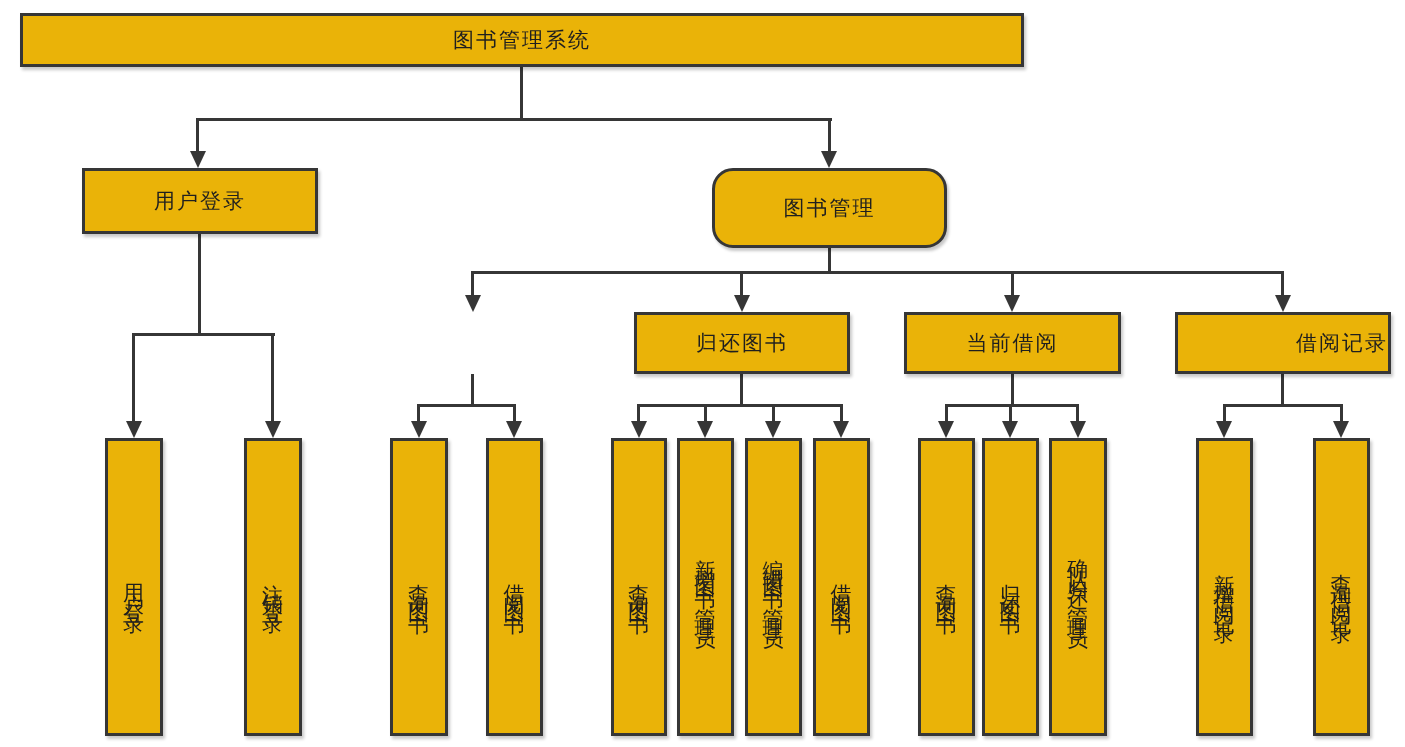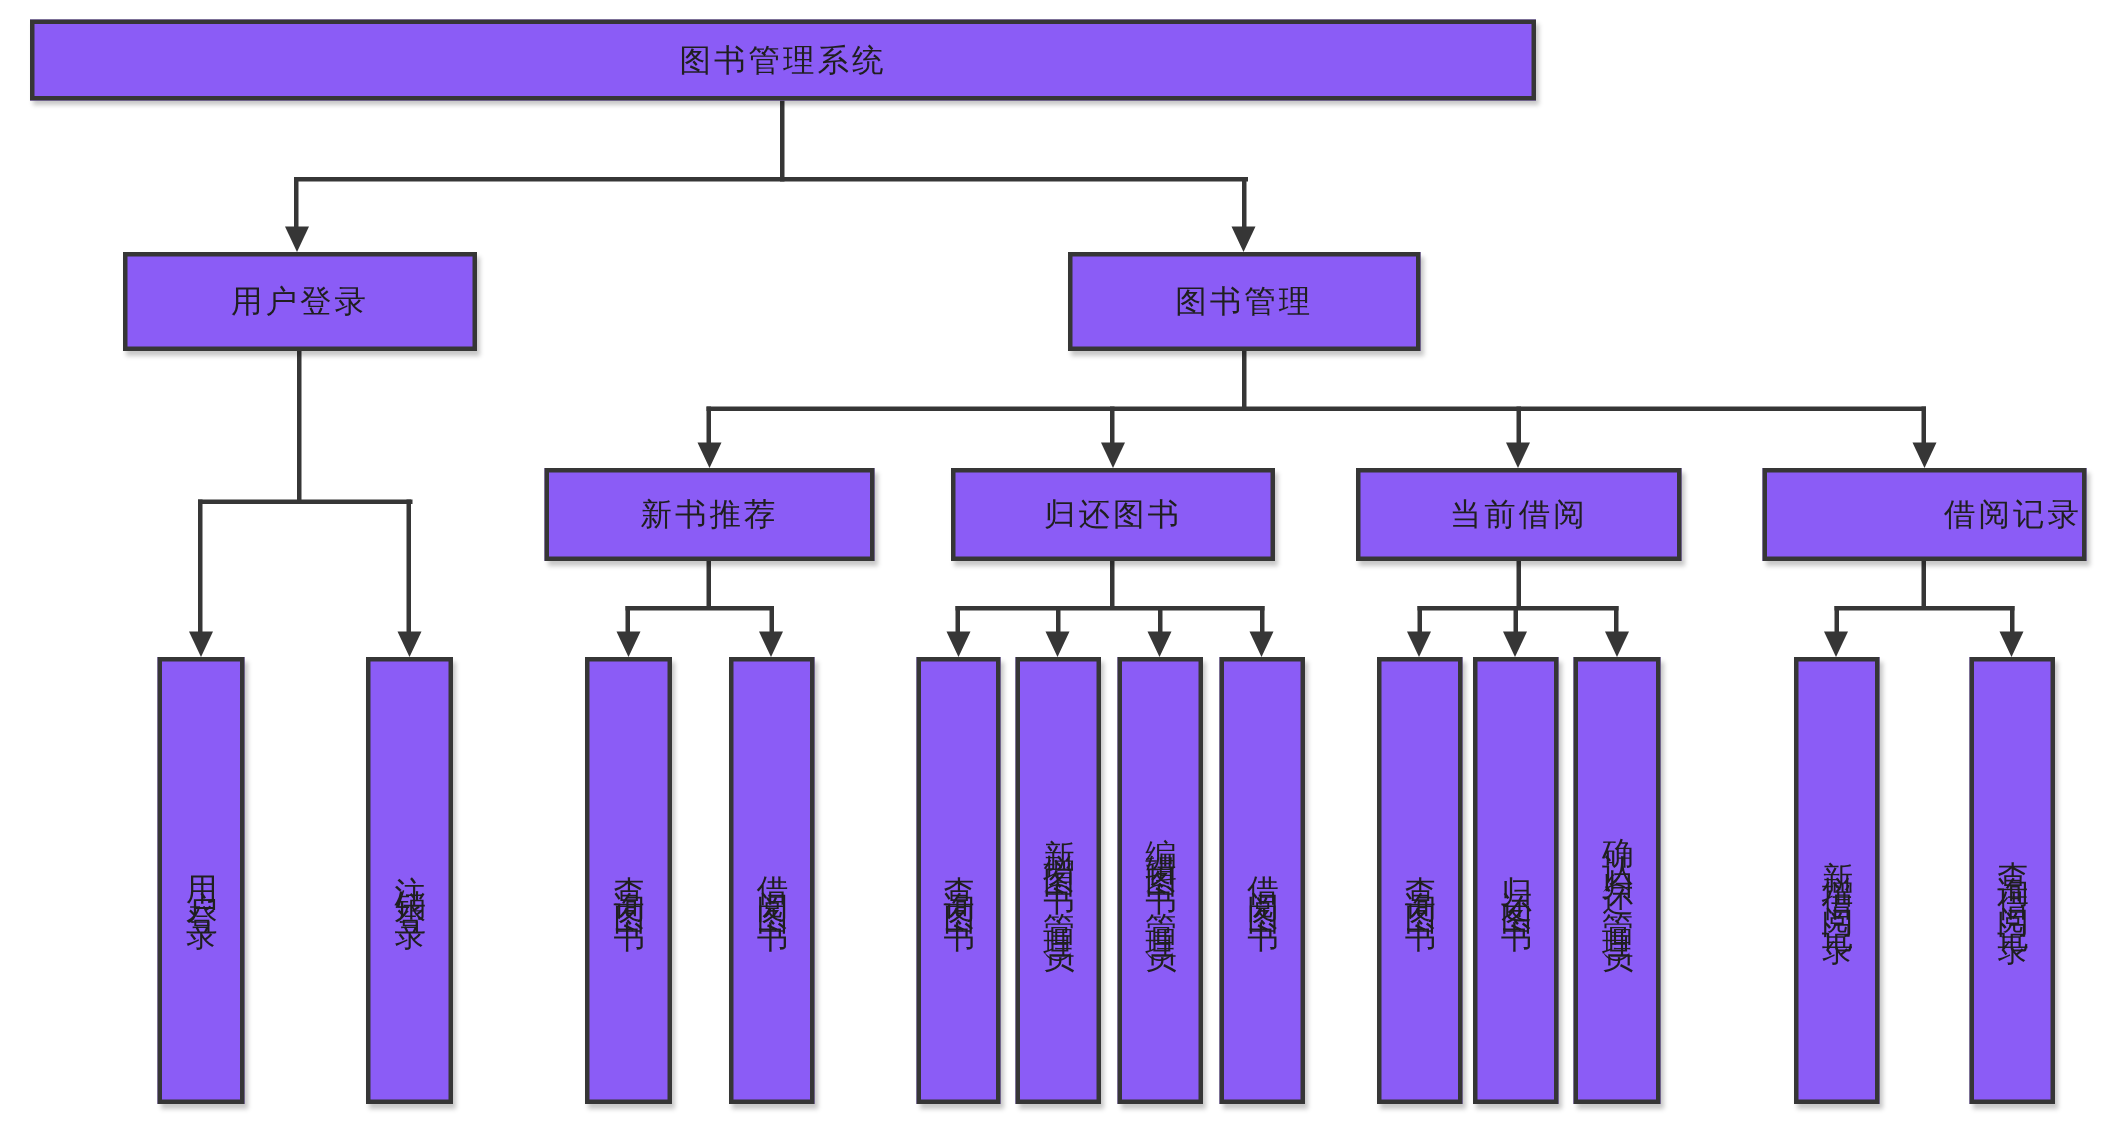--- a/index.html
+++ b/index.html
@@ -1,21 +1,21 @@
 <!DOCTYPE html>
 <html><head>
 <meta charset="utf-8">
 <style>
   html,body{margin:0;padding:0;background:#ffffff;}
   #stage{
     position:relative;width:1405px;height:747px;background:#ffffff;overflow:hidden;
     font-family:"Liberation Sans","DejaVu Sans",sans-serif;color:#1f1f1f;
   }
   .box{
-    position:absolute;box-sizing:border-box;background:#8b5cf6;
+    position:absolute;box-sizing:border-box;background:#eab308;
     border:3px solid #363636;
     display:flex;align-items:center;justify-content:center;
     font-size:21px;letter-spacing:2px;
     box-shadow:2px 3px 3px rgba(0,0,0,0.22);
     z-index:2;
   }
   .leaf{
     writing-mode:vertical-rl;text-orientation:mixed;
     letter-spacing:10px;line-height:1;font-size:21px;
     padding:4px 0;
@@ -46,21 +46,21 @@
   <div class="vline" style="left:520px;top:67px;height:54px;"></div>
   <div class="hline" style="left:196px;top:118px;width:636px;"></div>
   <div class="vline" style="left:196px;top:118px;height:35px;"></div>
   <div class="arrow" style="left:190px;top:151px;"></div>
   <div class="vline" style="left:828px;top:118px;height:35px;"></div>
   <div class="arrow" style="left:821px;top:151px;"></div>
 
   <div class="box" style="left:82px;top:168px;width:236px;height:66px;">
     <span>用户登录</span>
   </div>
-  <div class="box" style="left:712px;top:168px;width:235px;height:66px;">
+  <div class="box" style="left:712px;top:168px;width:235px;height:80px;border-radius:21px;">
     <span>图书管理</span>
   </div>
 
   <div class="vline" style="left:198px;top:234px;height:102px;"></div>
   <div class="hline" style="left:132px;top:333px;width:143px;"></div>
   <div class="vline" style="left:132px;top:333px;height:89px;"></div>
   <div class="arrow" style="left:126px;top:421px;"></div>
   <div class="vline" style="left:271px;top:333px;height:89px;"></div>
   <div class="arrow" style="left:265px;top:421px;"></div>
 
@@ -68,23 +68,20 @@
   <div class="hline" style="left:471px;top:271px;width:813px;"></div>
   <div class="vline" style="left:471px;top:271px;height:26px;"></div>
   <div class="arrow" style="left:465px;top:295px;"></div>
   <div class="vline" style="left:740px;top:271px;height:26px;"></div>
   <div class="arrow" style="left:734px;top:295px;"></div>
   <div class="vline" style="left:1011px;top:271px;height:26px;"></div>
   <div class="arrow" style="left:1004px;top:295px;"></div>
   <div class="vline" style="left:1281px;top:271px;height:26px;"></div>
   <div class="arrow" style="left:1275px;top:295px;"></div>
 
-  <div class="box" style="left:363px;top:312px;width:220px;height:62px;">
-    <span>新书推荐</span>
-  </div>
   <div class="box" style="left:634px;top:312px;width:216px;height:62px;">
     <span>归还图书</span>
   </div>
   <div class="box" style="left:904px;top:312px;width:217px;height:62px;">
     <span>当前借阅</span>
   </div>
   <div class="box" style="left:1175px;top:312px;width:216px;height:62px;justify-content:flex-end;">
     <span>借阅记录</span>
   </div>
 

